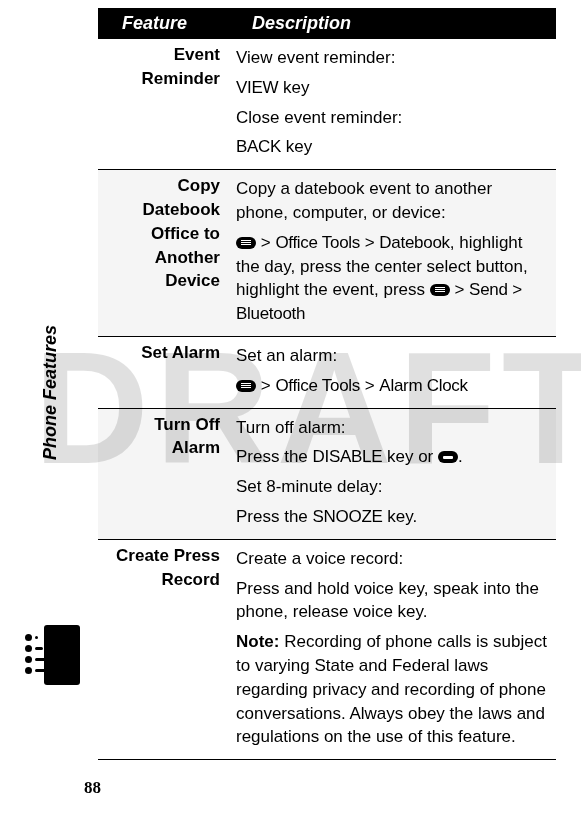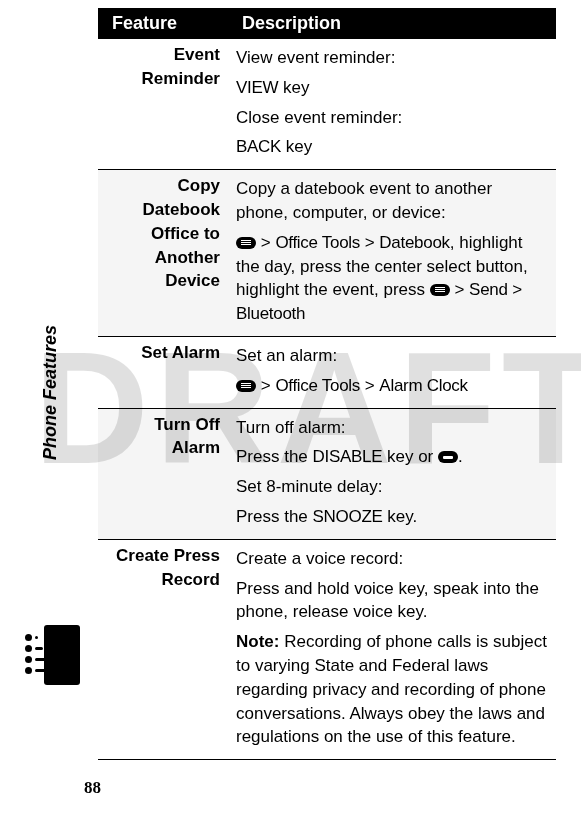--- a/index.html
+++ b/index.html
@@ -91,23 +91,24 @@
     }
     table {
       width: 100%;
       border-collapse: collapse;
       font-size: 17px;
     }
     th {
       background: #000;
       color: #fff;
       text-align: left;
-      padding: 5px 14px;
+      padding: 5px 24px;
       font-weight: bold;
       font-size: 18px;
+      font-style: italic;
     }
     td {
       vertical-align: top;
       padding: 4px 8px;
       border-bottom: 1px solid #000;
       line-height: 1.4;
     }
     td.feature {
       font-weight: bold;
       width: 130px;

